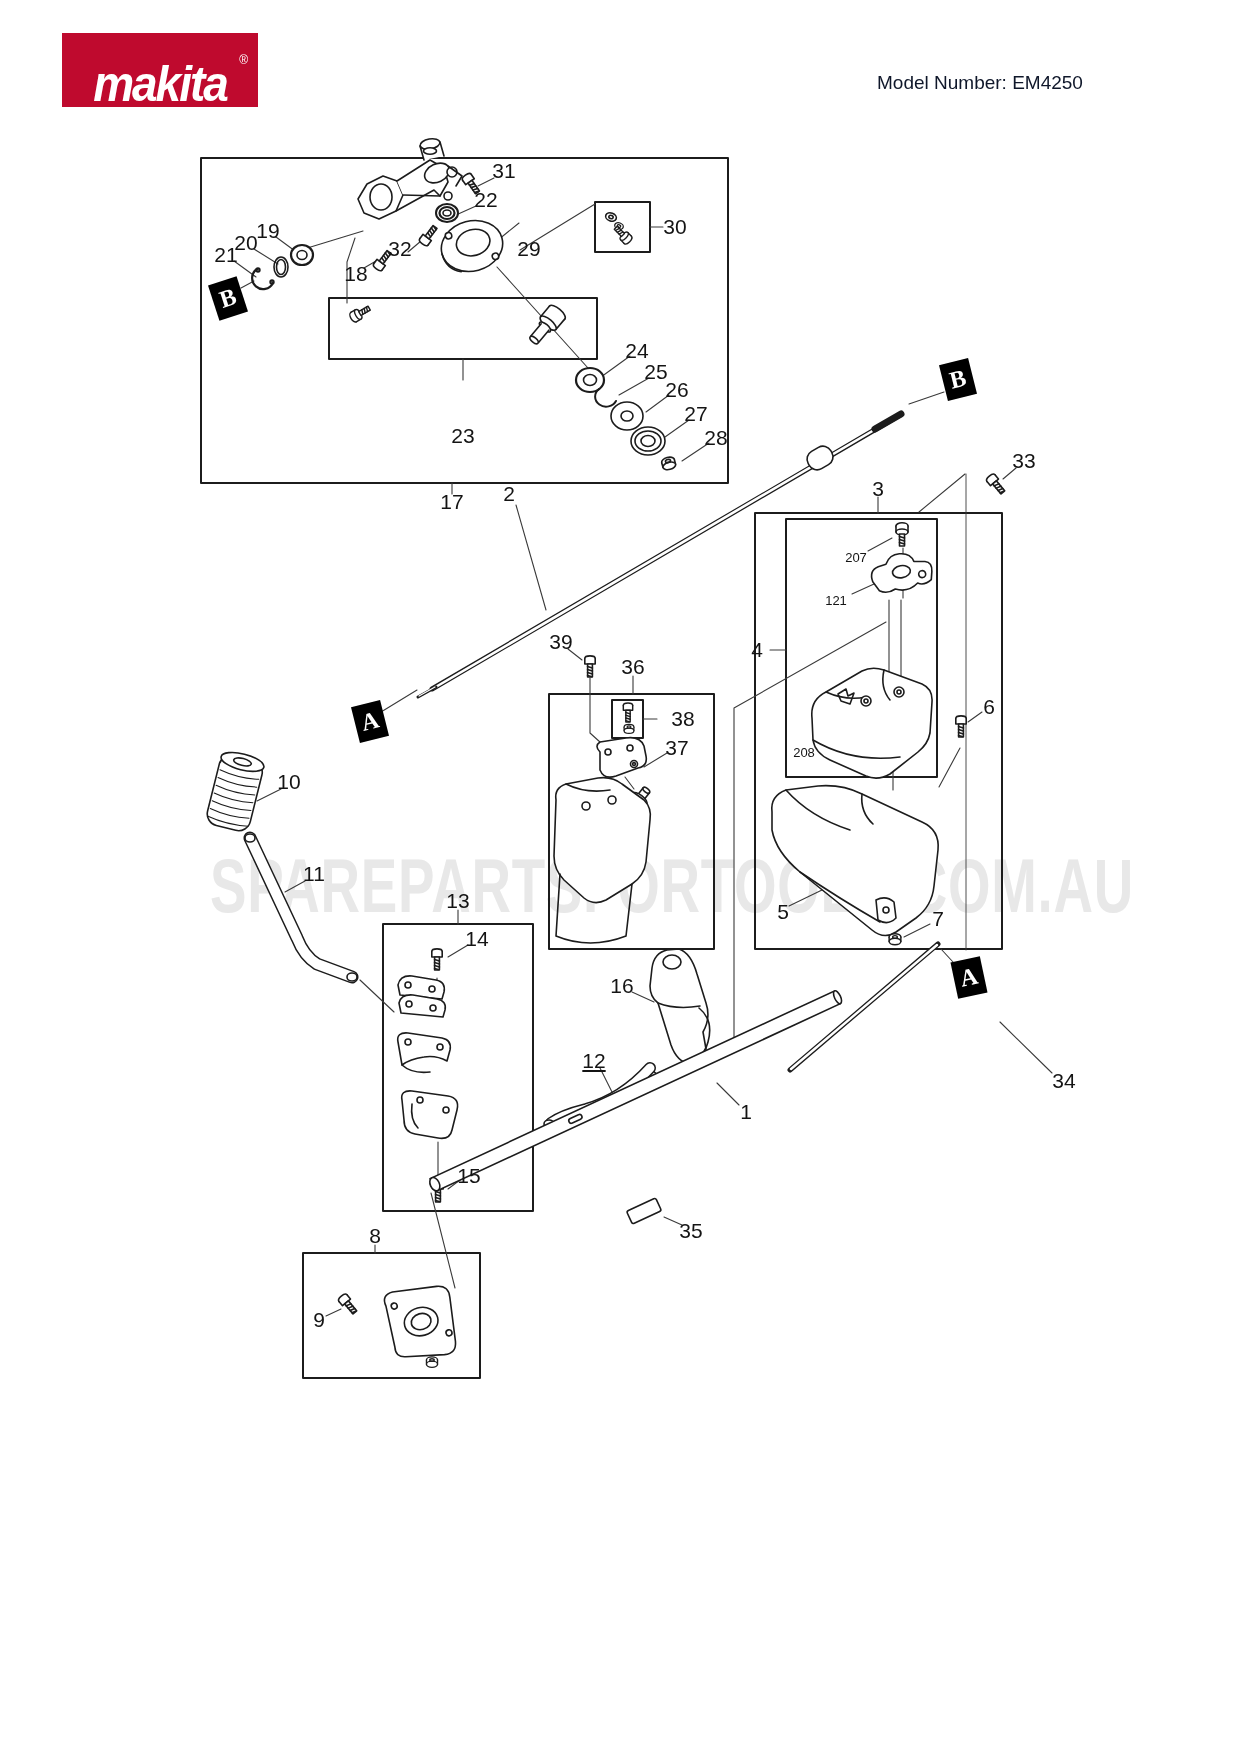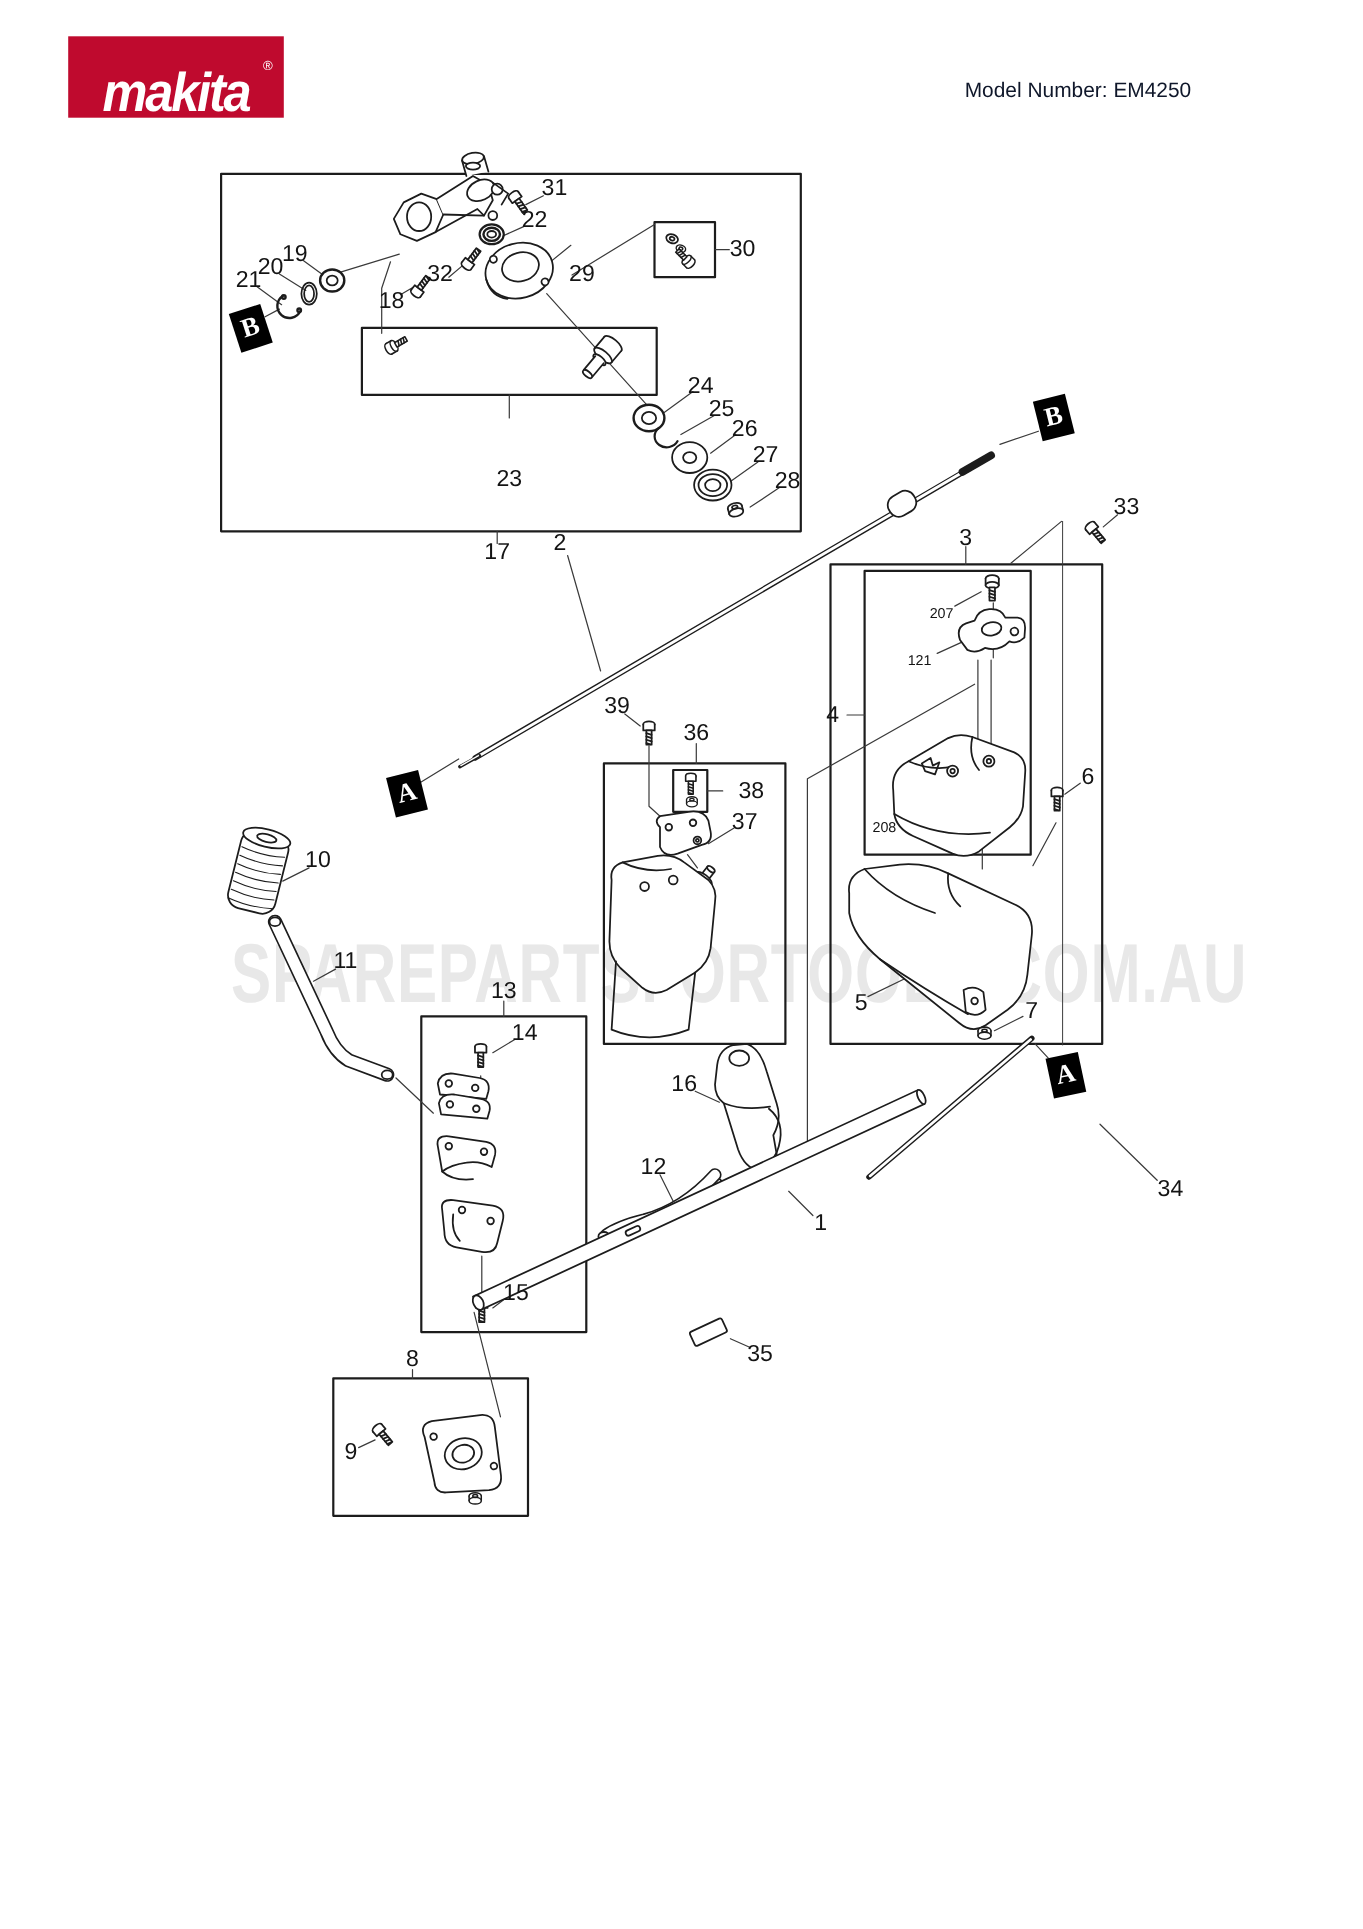--- a/index.html
+++ b/index.html
@@ -342,21 +342,21 @@
       <div class="callout" style="left: 509px; top: 494px;">2</div>
       <div class="callout" style="left: 878px; top: 489px;">3</div>
       <div class="callout" style="left: 757px; top: 650px;">4</div>
       <div class="callout" style="left: 783px; top: 912px;">5</div>
       <div class="callout" style="left: 989px; top: 707px;">6</div>
       <div class="callout" style="left: 938px; top: 919px;">7</div>
       <div class="callout" style="left: 375px; top: 1236px;">8</div>
       <div class="callout" style="left: 319px; top: 1320px;">9</div>
       <div class="callout" style="left: 289px; top: 782px;">10</div>
       <div class="callout" style="left: 314px; top: 874px;">11</div>
-      <div class="callout" style="left: 594px; top: 1061px;">12</div>
+      <div class="callout" style="left: 594px; top: 1061px; text-decoration: underline;">12</div>
       <div class="callout" style="left: 458px; top: 901px;">13</div>
       <div class="callout" style="left: 477px; top: 939px;">14</div>
       <div class="callout" style="left: 469px; top: 1176px;">15</div>
       <div class="callout" style="left: 622px; top: 986px;">16</div>
       <div class="callout" style="left: 452px; top: 502px;">17</div>
       <div class="callout" style="left: 356px; top: 274px;">18</div>
       <div class="callout" style="left: 268px; top: 231px;">19</div>
       <div class="callout" style="left: 246px; top: 243px;">20</div>
       <div class="callout" style="left: 226px; top: 255px;">21</div>
       <div class="callout" style="left: 486px; top: 200px;">22</div>

